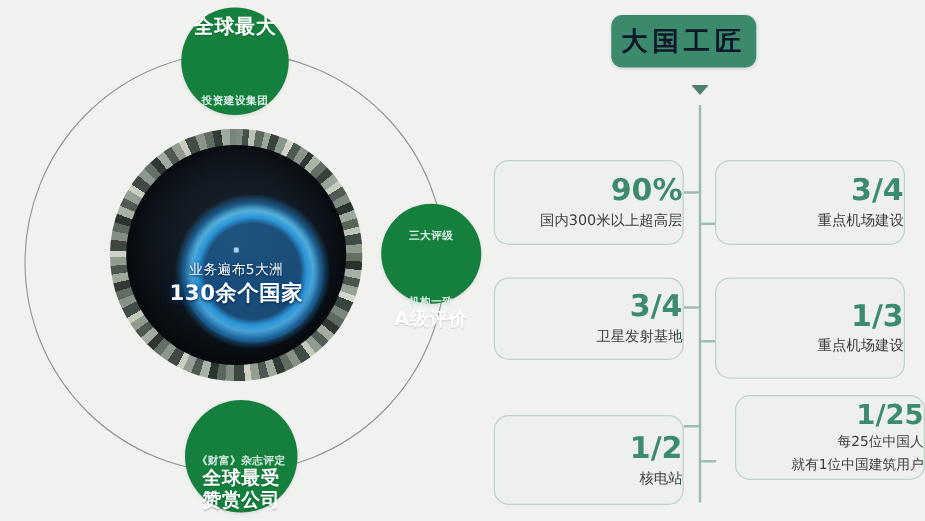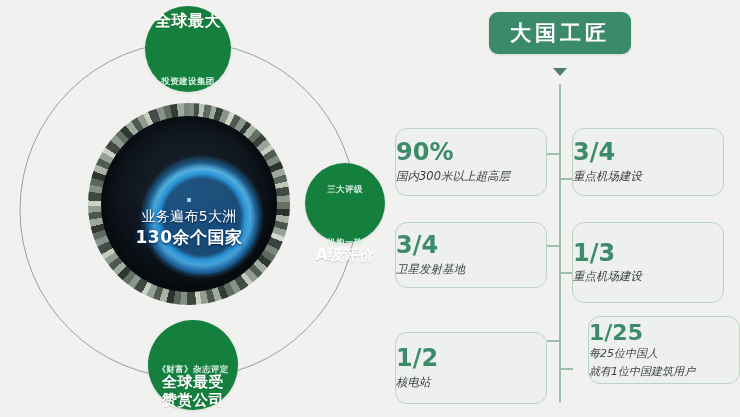--- a/index.html
+++ b/index.html
@@ -81,54 +81,54 @@
     filter:blur(.4px);
   }
   .glow-ring2{
     position:absolute;left:44px;top:44px;width:114px;height:114px;border-radius:50%;
     background:radial-gradient(circle at 50% 55%, rgba(35,120,190,.55) 0 55%, rgba(20,60,110,.15) 72%, rgba(0,0,0,0) 85%);
   }
   .globe-center-text{
     position:absolute;left:0;right:0;top:92px;text-align:center;color:#ffffff;
     text-shadow:0 0 6px rgba(0,80,160,.9),0 1px 2px rgba(0,0,0,.8);
   }
-  .globe-center-text .g-sub{font-size:14px;letter-spacing:.3px;display:block;}
+  .globe-center-text .g-sub{font-size:11px;letter-spacing:.3px;display:block;}
   .globe-center-text .g-main{font-size:17px;font-weight:bold;letter-spacing:.5px;display:block;}
   .globe-dot{position:absolute;left:50%;top:82px;width:4px;height:4px;margin-left:-2px;
              border-radius:1px;background:#bfe8ff;opacity:.85;}
 
   
   .right-panel{position:absolute;left:380px;top:0;width:360px;height:417px;}
 
   .title-badge{
-    position:absolute;left:109px;top:12px;width:142px;height:42px;
+    position:absolute;left:109px;top:12px;width:116px;height:42px;
     background:#3b8a6b;border-radius:9px;
     display:flex;align-items:center;justify-content:center;
-    color:#ffffff;font-size:21px;font-weight:bold;letter-spacing:4px;
+    color:#0f172a;font-size:21px;font-weight:bold;letter-spacing:4px;
     box-shadow:0 1px 3px rgba(0,0,0,.12);
   }
 
   .spine{position:absolute;left:179px;top:84px;width:2px;height:318px;background:#9dbdae;}
   .spine-arrow{
     position:absolute;left:173px;top:68px;width:0;height:0;
     border-left:7px solid transparent;border-right:7px solid transparent;
     border-top:8px solid #4f7f6a;
   }
 
   .branch{position:absolute;height:1.5px;background:#9dbdae;}
 
   .card{
     position:absolute;box-sizing:border-box;
     background:#eef0ee;border:1.4px solid #bcd3c6;border-radius:12px;
-    display:flex;flex-direction:column;align-items:flex-start;justify-content:center;
+    display:flex;flex-direction:column;align-items:flex-end;justify-content:center;
     text-align:center;
   }
   .card .c-num{font-size:24px;font-weight:bold;color:#3d8b6d;line-height:1.05;}
   .card .c-num.sm{font-size:22px;}
-  .card .c-label{font-size:11.5px;color:#3a3f3c;margin-top:3px;line-height:1.3;font-style:italic;}
+  .card .c-label{font-size:11.5px;color:#3a3f3c;margin-top:3px;line-height:1.3;}
   .card .c-label.two{font-size:11px;}
 
   
   #card-0{left:15px;top:128px;width:152px;height:68px;}
   #card-1{left:192px;top:128px;width:152px;height:68px;}
   #card-2{left:15px;top:222px;width:152px;height:66px;}
   #card-3{left:192px;top:222px;width:152px;height:81px;}
   #card-4{left:15px;top:332px;width:152px;height:72px;}
   #card-5{left:208px;top:316px;width:152px;height:68px;}
 

